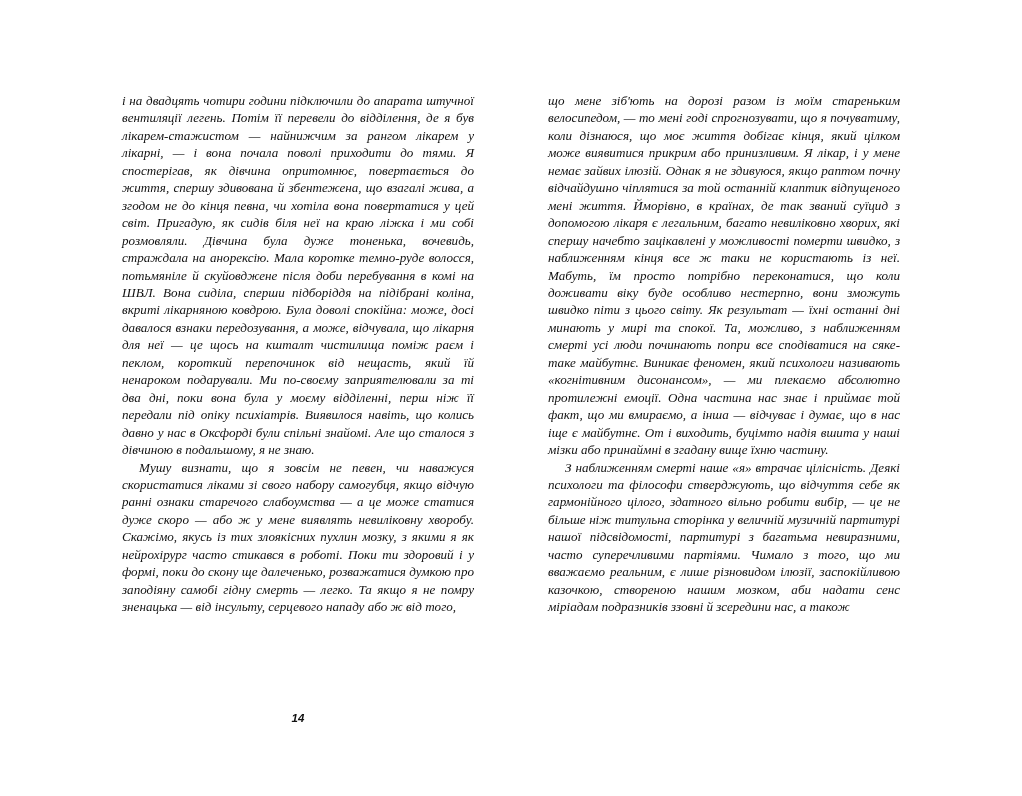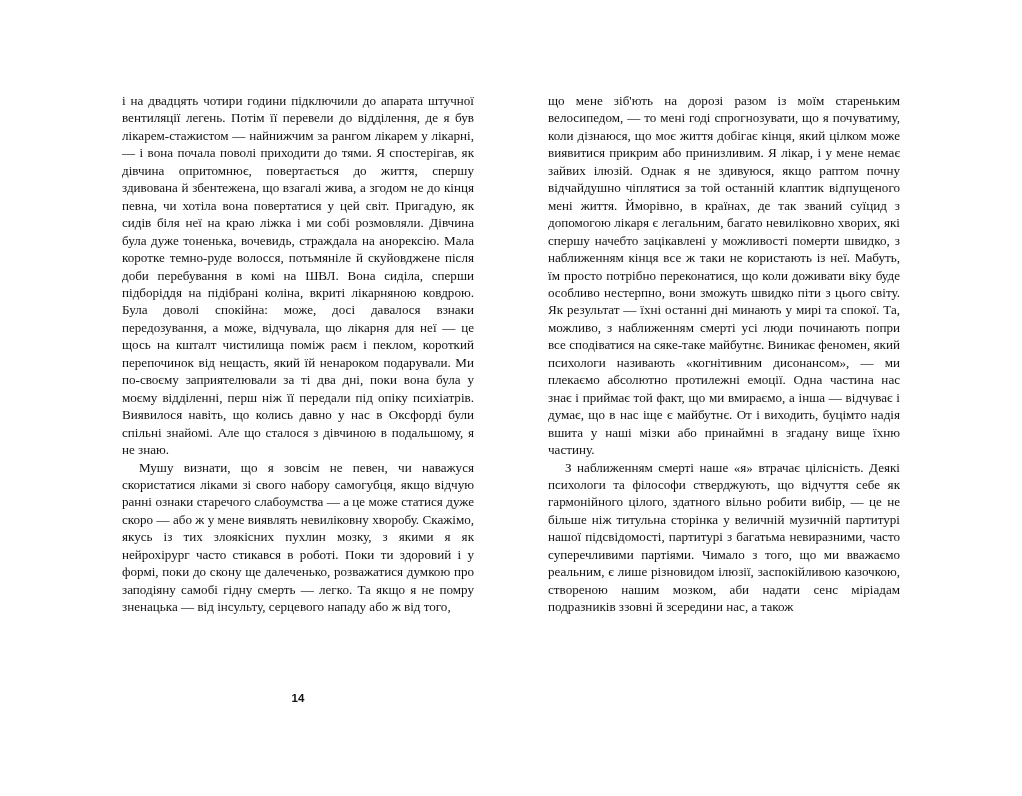--- a/index.html
+++ b/index.html
@@ -20,20 +20,21 @@
     height: 796px;
     display: flex;
     justify-content: center;
     box-sizing: border-box;
     padding: 92px 80px 0 80px;
   }
   .page {
     position: relative;
     width: 352px;
     box-sizing: border-box;
+    font-style: italic;
   }
   .page-left {
     margin-right: 74px;
   }
   .column {
     text-align: justify;
     text-justify: inter-word;
     hyphens: manual;
     font-size: 13.1px;
     line-height: 17.45px;
@@ -41,21 +42,21 @@
   }
   .column p {
     margin: 0;
     text-indent: 0;
   }
   .column p.indent {
     text-indent: 17px;
   }
   .folio {
     position: absolute;
-    top: 600px;
+    top: 620px;
     width: 100%;
     text-align: center;
     font-size: 11.5px;
     font-weight: bold;
     font-family: "Liberation Sans", "DejaVu Sans", sans-serif;
     color: #111111;
     letter-spacing: 0.2px;
   }
 </style>
 </head>

